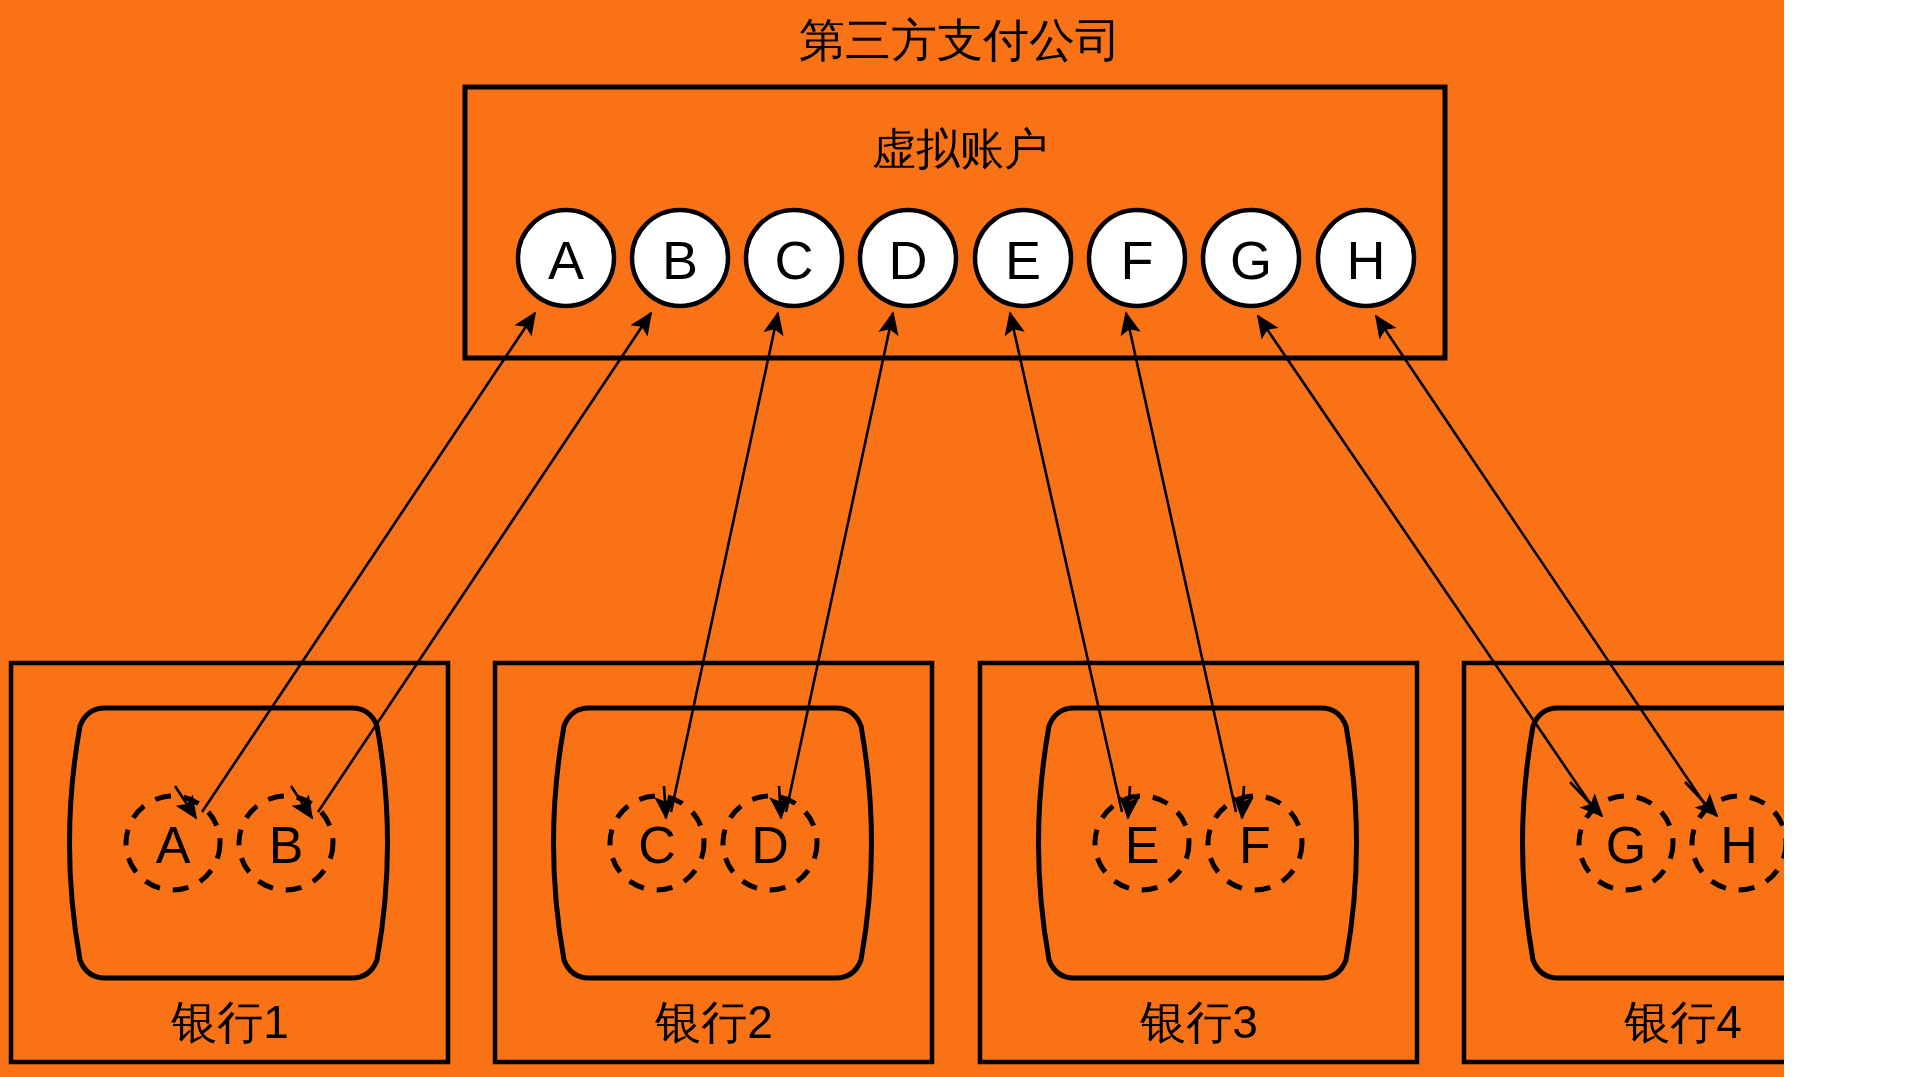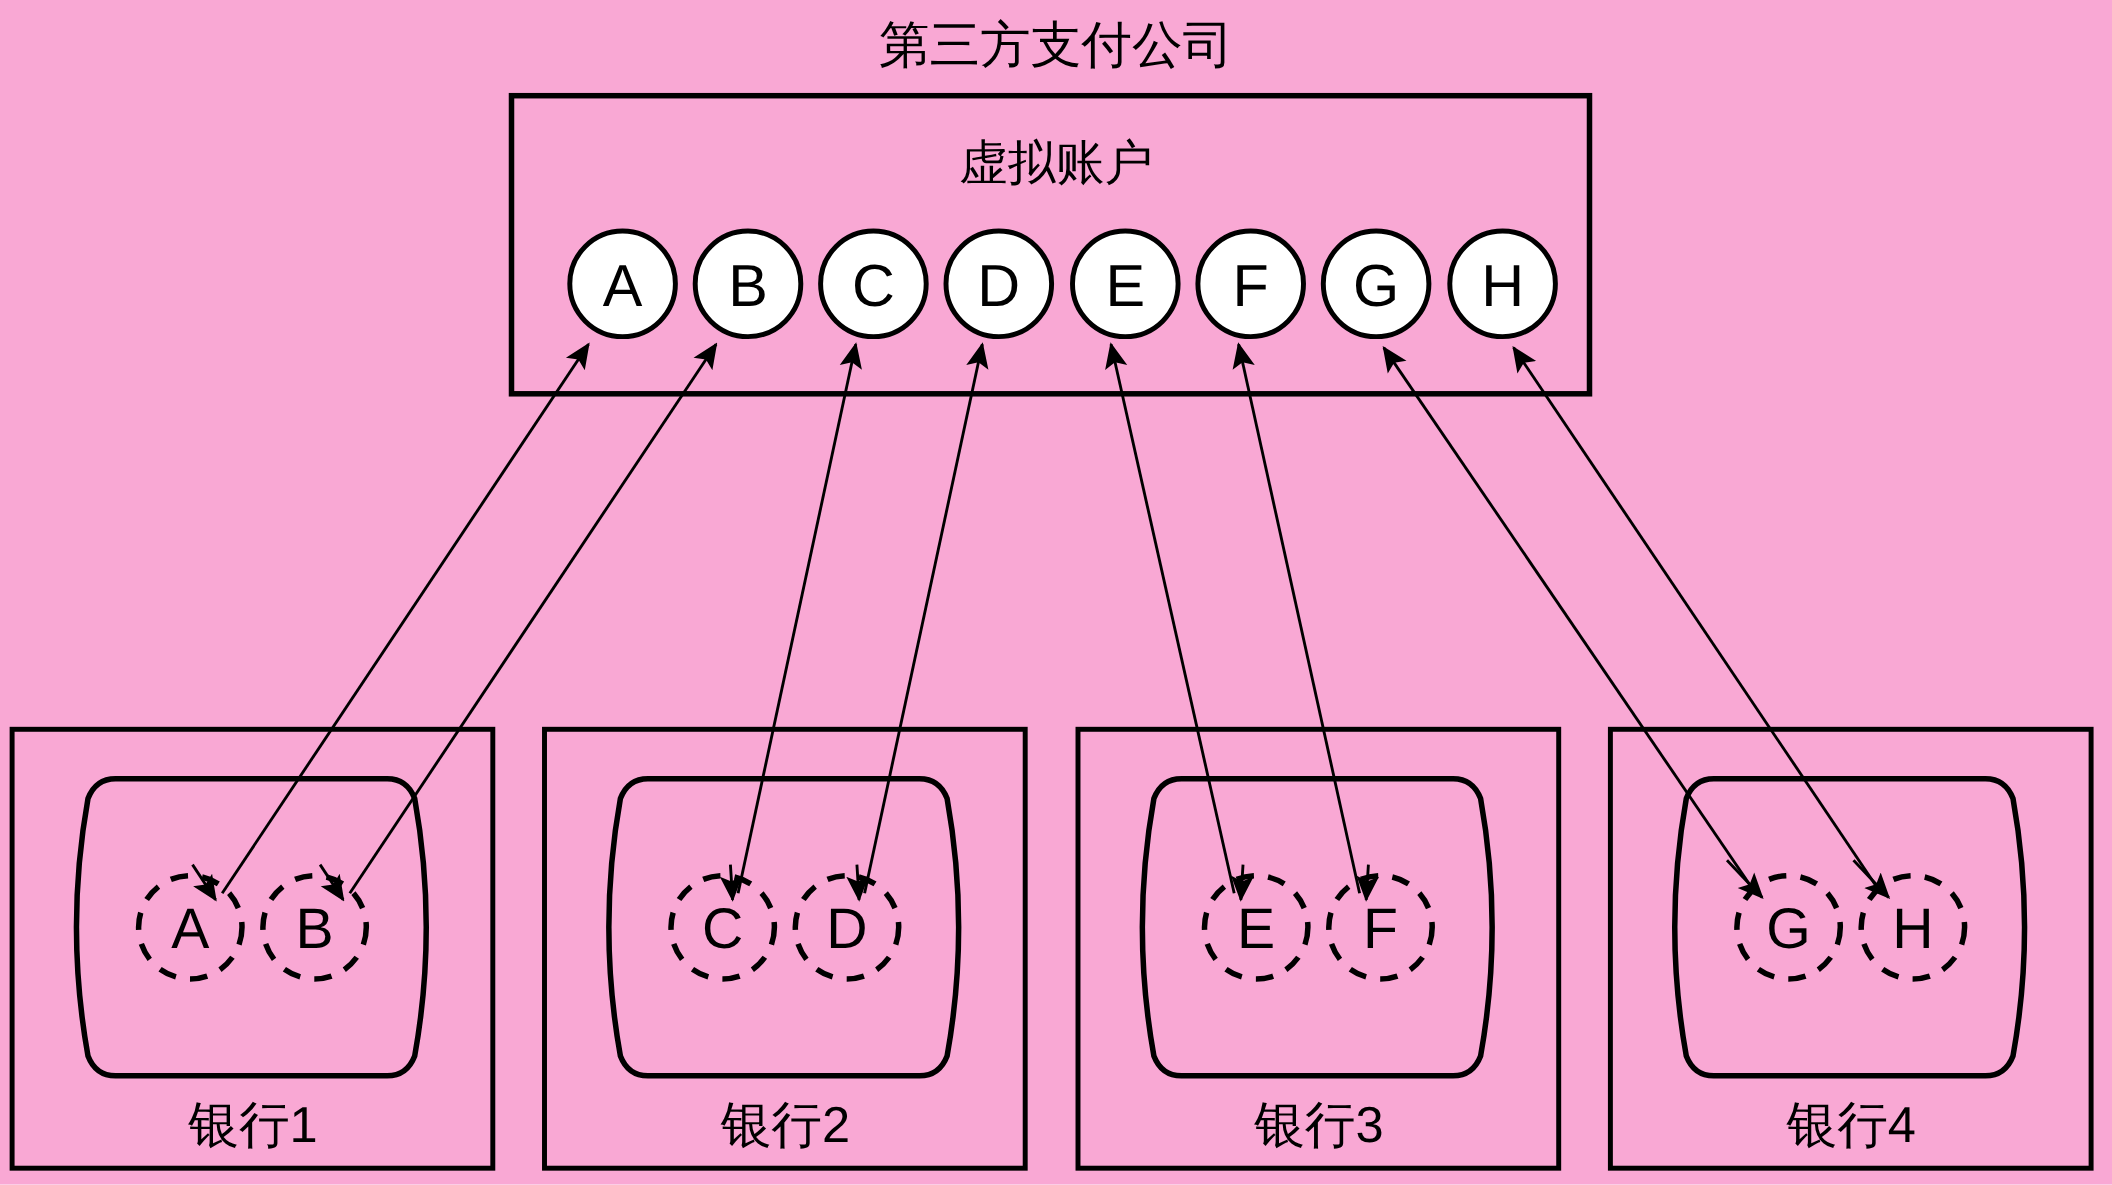--- a/index.html
+++ b/index.html
@@ -2,23 +2,23 @@
 <html><head>
 <meta charset="utf-8">
 <style>
   html, body {
     margin: 0;
     padding: 0;
     background: #ffffff;
   }
   #page {
     position: relative;
-    width: 1920px;
+    width: 1784px;
     height: 1077px;
-    background: #f9a8d4;
+    background: #f97316;
     overflow: hidden;
     font-family: "Liberation Sans", "DejaVu Sans", sans-serif;
   }
   #diagram {
     position: absolute;
     left: 0;
     top: 0;
     width: 1920px;
     height: 1077px;
   }

